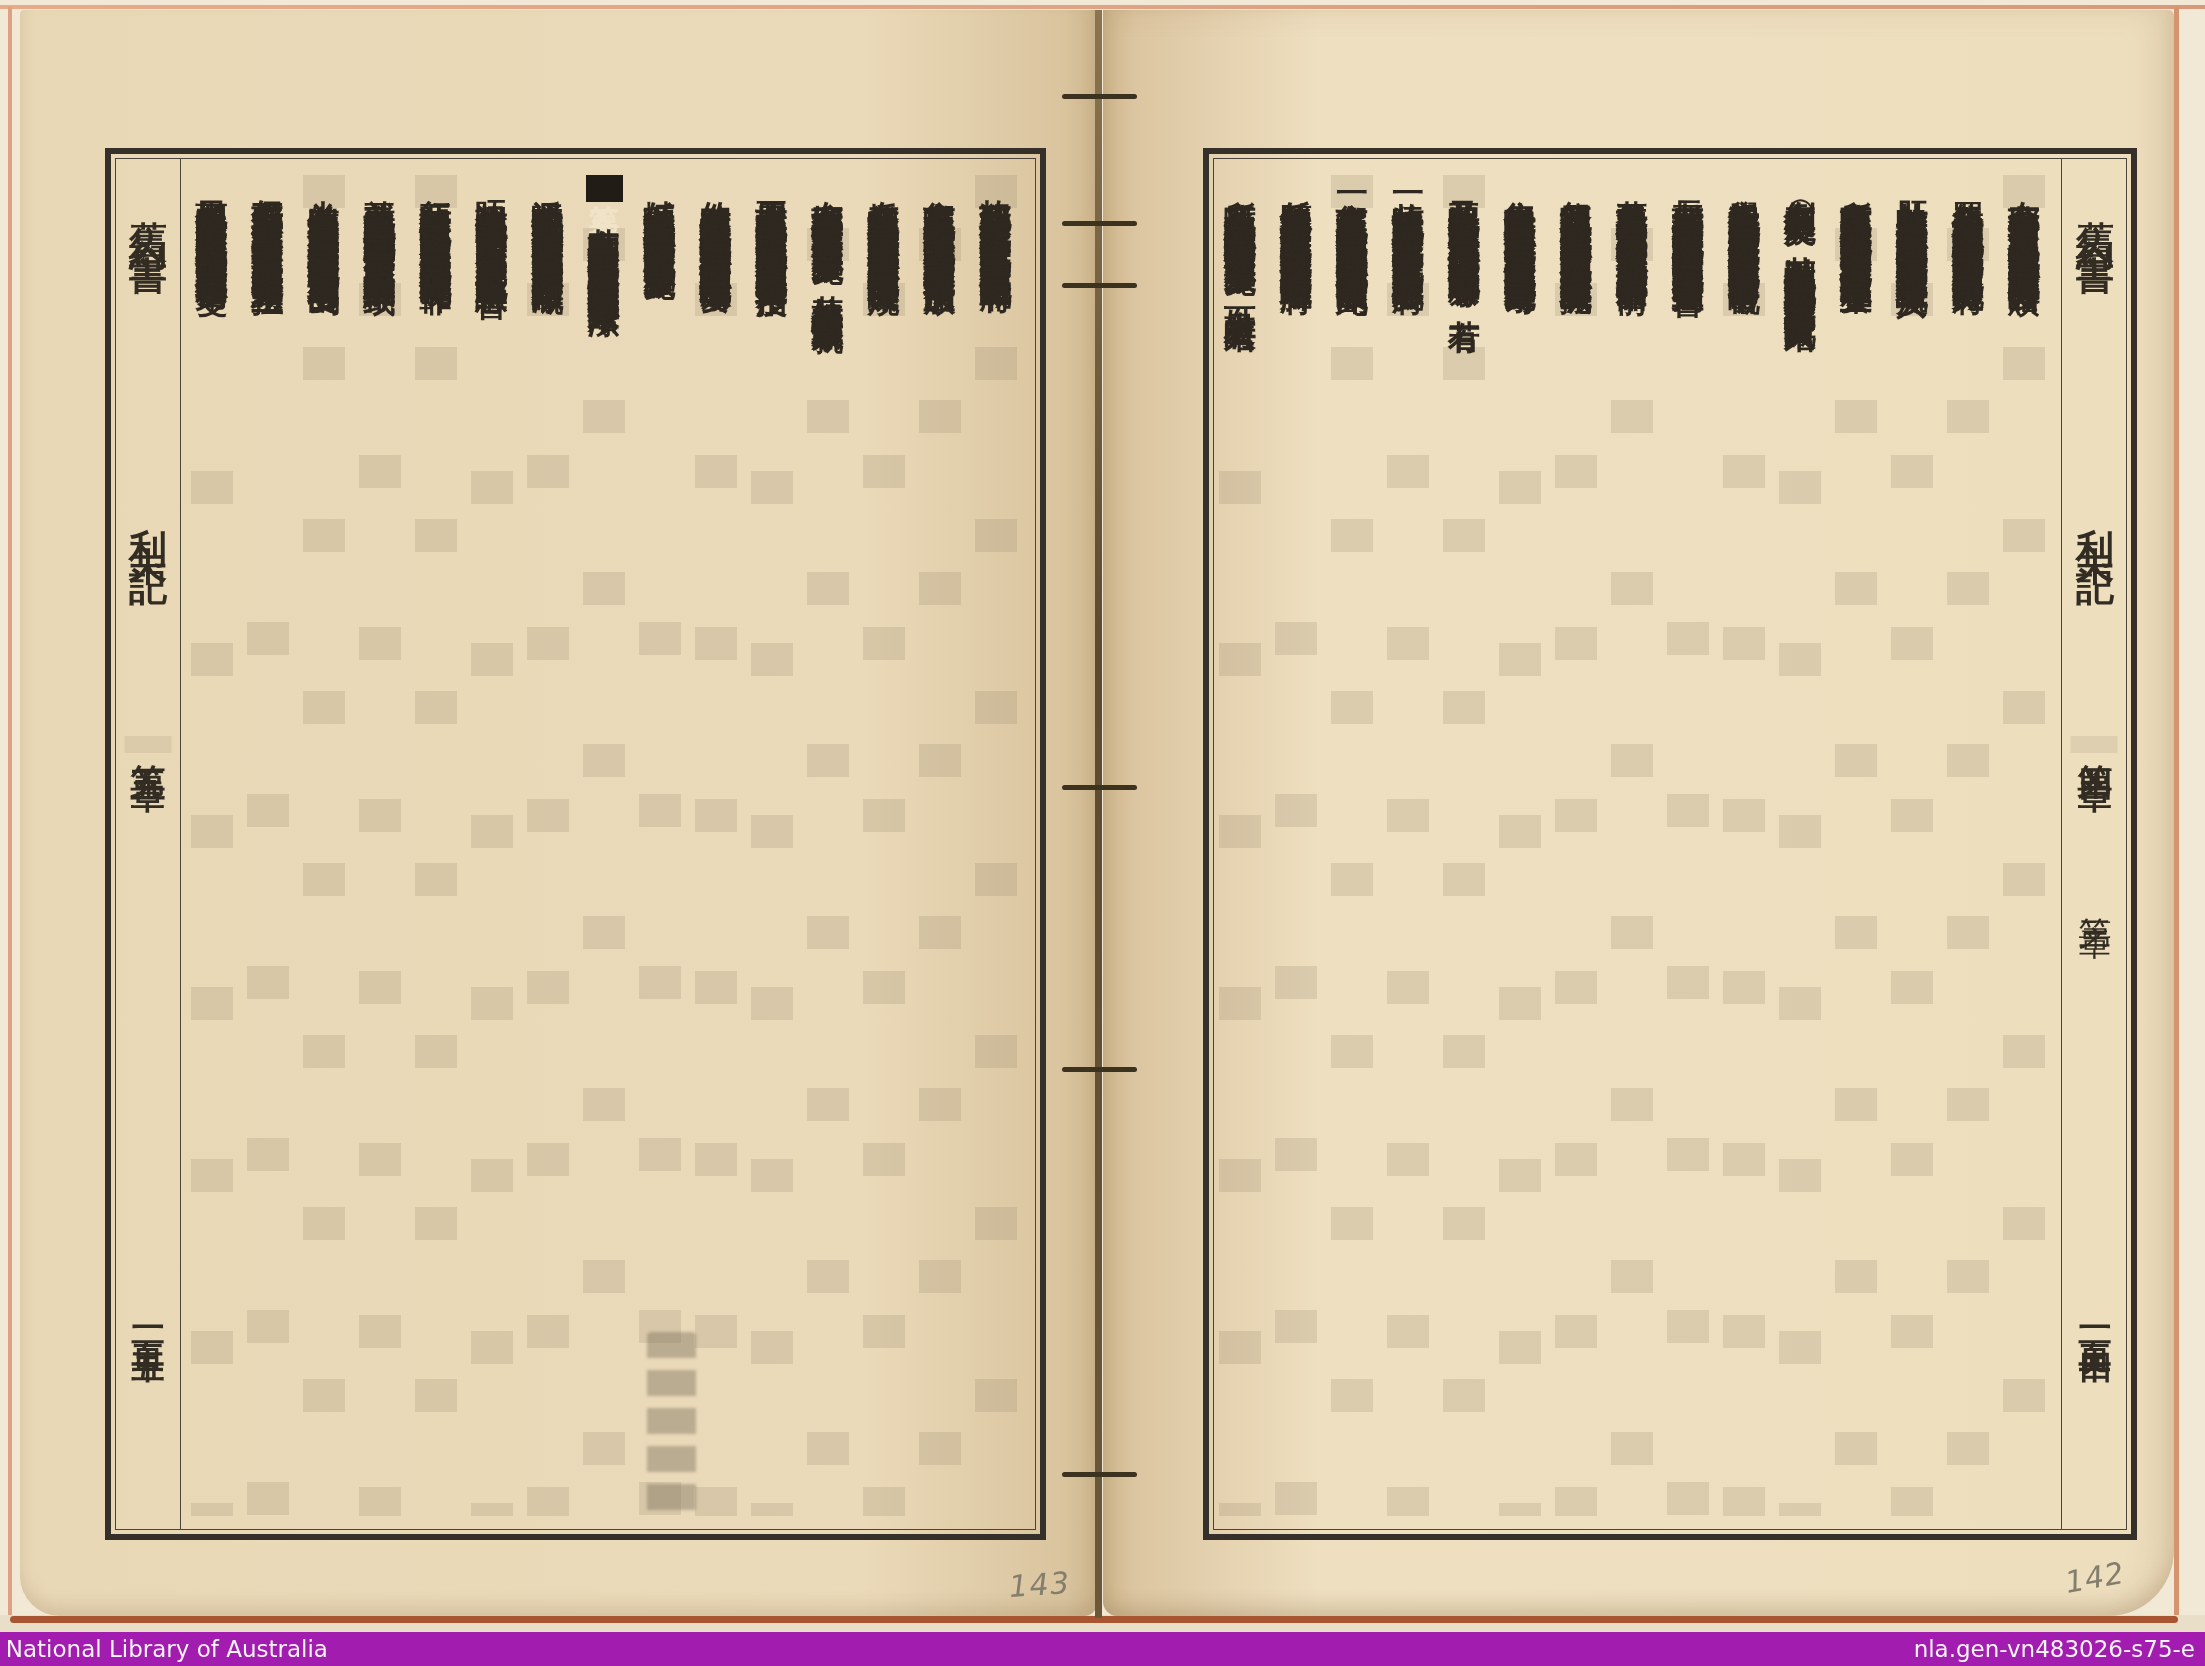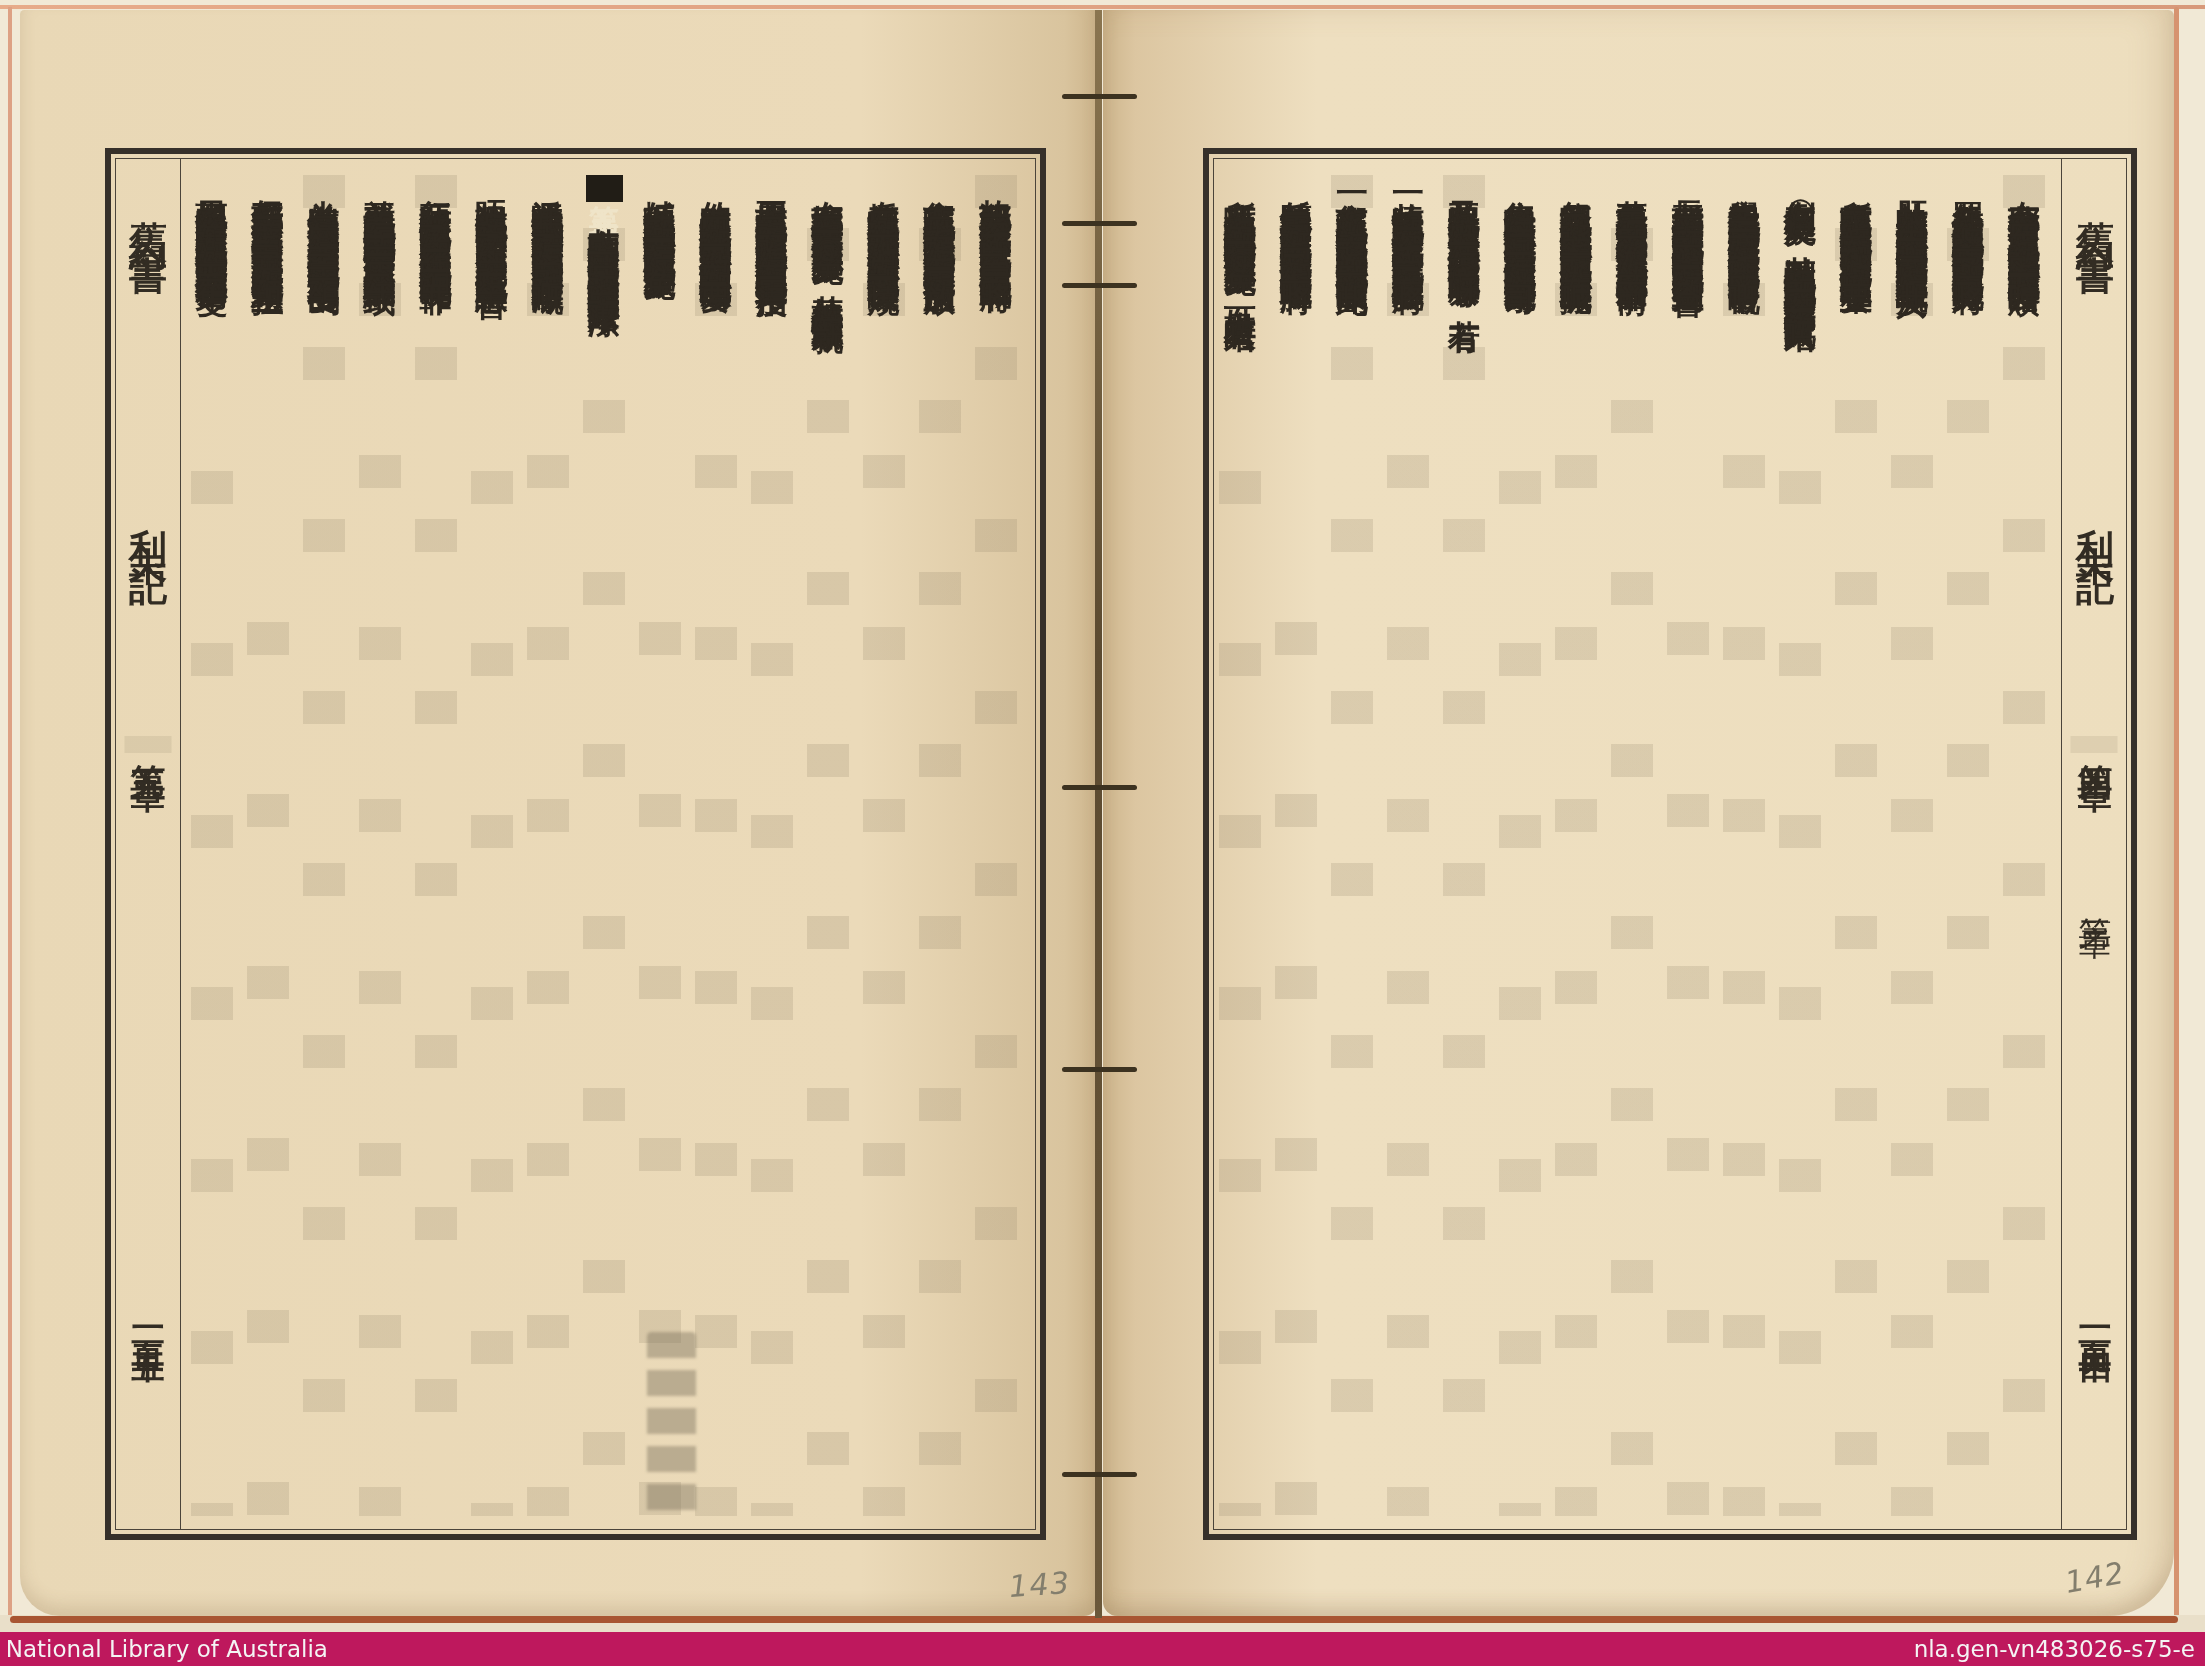--- a/index.html
+++ b/index.html
@@ -83,21 +83,21 @@
     filter:blur(1.4px);border-radius:4.3px;
   }
 
   
   .pencil{position:absolute;font-family:"DejaVu Sans",sans-serif;color:#837e6d;font-size:30px;font-style:italic;}
   .pencil-143{left:1009px;top:1567px;transform:rotate(-4deg);letter-spacing:1.4px;}
   .pencil-142{left:2065px;top:1560px;transform:rotate(-10deg);letter-spacing:0.7px;}
 
   
   .footer-bar{
-    position:absolute;left:0;top:1632px;width:2205px;height:35px;background:#be185d;
+    position:absolute;left:0;top:1632px;width:2205px;height:35px;background:#a21caf;
     font-family:"DejaVu Sans",sans-serif;color:#f4f4f4;font-size:23px;line-height:35px;
   }
   .footer-left{position:absolute;left:5.8px;top:0;}
   .footer-right{position:absolute;right:10px;top:0;}
 </style>
 </head>
 <body>
 
 <div class="edge-top-line"></div>
 <div class="edge-left-line"></div>

